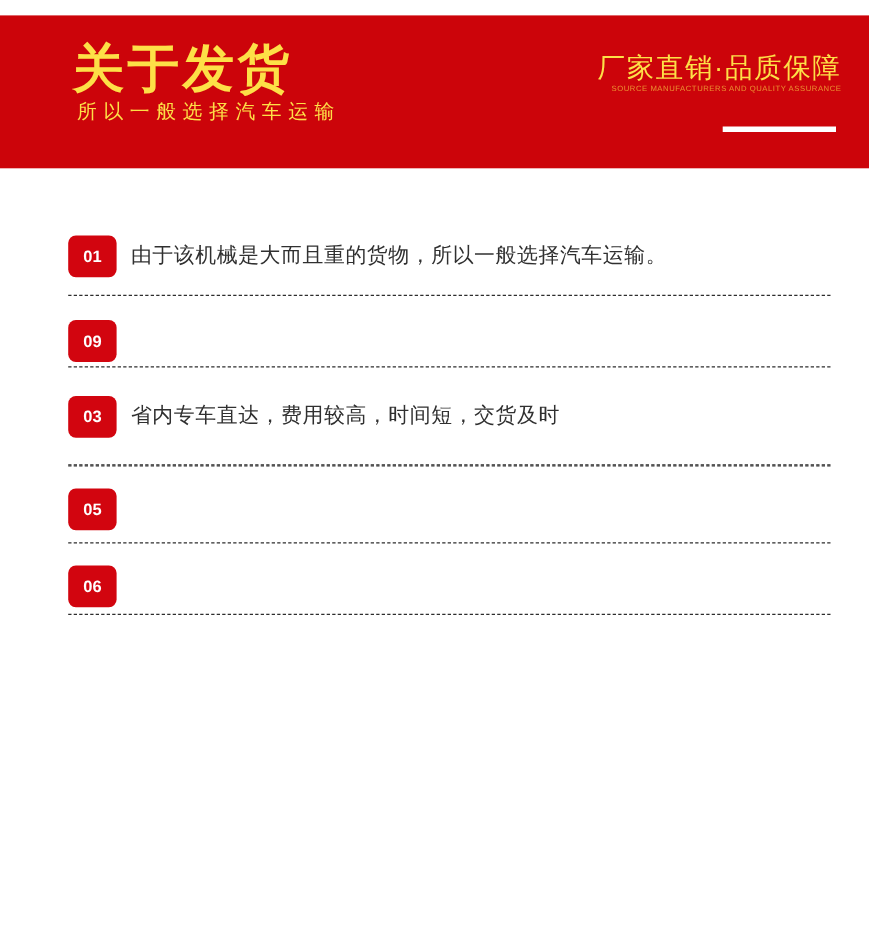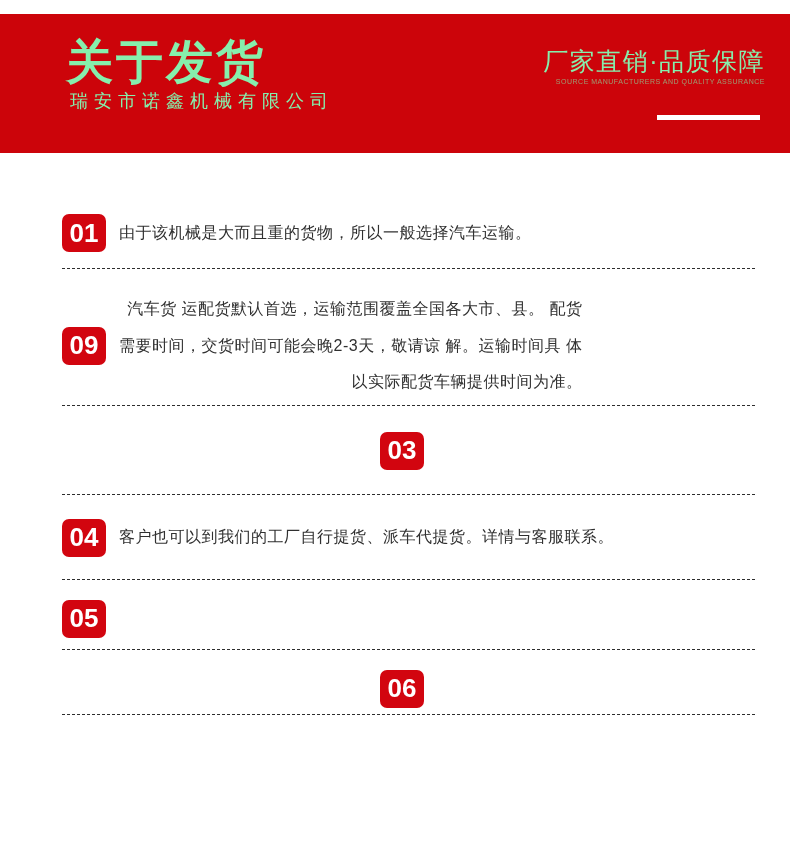--- a/index.html
+++ b/index.html
@@ -12,21 +12,21 @@
   }
   .page { width: 790px; height: 852px; background: #fff; }
 
   
   .banner {
     position: relative;
     margin-top: 14px;
     width: 790px;
     height: 139px;
     background: #cc040a;
-    color: #86efac;
+    color: #fde047;
   }
   .banner-title {
     position: absolute;
     left: 66px;
     top: 22px;
     font-size: 47px;
     font-weight: bold;
     letter-spacing: 3px;
     line-height: 1.1;
   }
@@ -77,84 +77,77 @@
     align-items: center;
   }
   .badge {
     flex: 0 0 auto;
     width: 44px;
     height: 38px;
     margin-right: 13px;
     background: #d2050f;
     border-radius: 7px;
     color: #ffffff;
-    font-size: 26px;
+    font-size: 15px;
     font-weight: bold;
     display: flex;
     align-items: center;
     justify-content: center;
   }
   .item-text {
-    font-size: 16px;
+    font-size: 19px;
     line-height: 36.5px;
     color: #303030;
     white-space: pre;
     letter-spacing: 0.5px;
-    text-align: right;
   }
   .sep {
     border-top: 1px dashed #2e2e2e;
     height: 0;
   }
   
   .i1 { padding: 16px 0 16px; }
   .i2 { padding: 22px 0 4px;  }
-  .i3 { padding: 26px 0 24px; flex-direction: column; }
+  .i3 { padding: 26px 0 24px; }
   .i4 { padding: 24px 0 22px; }
   .i5 { padding: 20px 0 11px; }
-  .i6 { padding: 20px 0 6px; flex-direction: column;  }
+  .i6 { padding: 20px 0 6px;  }
 </style>
 </head>
 <body>
 
 <div class="page">
 
   <header class="banner">
     <div class="banner-title">关于发货</div>
-    <div class="banner-company">瑞安市诺鑫机械有限公司</div>
+    <div class="banner-company">所以一般选择汽车运输</div>
     <div class="banner-slogan">厂家直销·品质保障</div>
     <div class="banner-slogan-en">SOURCE MANUFACTURERS AND QUALITY ASSURANCE</div>
     <div class="banner-bar"></div>
   </header>
 
   <main class="list">
 
     <section class="item i1">
       <span class="badge">01</span>
       <p class="item-text">由于该机械是大而且重的货物，所以一般选择汽车运输。</p>
     </section>
     <div class="sep"></div>
 
     <section class="item i2">
       <span class="badge">09</span>
-      <p class="item-text">汽车货 运配货默认首选，运输范围覆盖全国各大市、县。 配货
-需要时间，交货时间可能会晚2-3天，敬请谅 解。运输时间具 体
-以实际配货车辆提供时间为准。</p>
     </section>
     <div class="sep"></div>
 
     <section class="item i3">
       <span class="badge">03</span>
+      <p class="item-text">省内专车直达，费用较高，时间短，交货及时</p>
     </section>
     <div class="sep"></div>
 
-    <section class="item i4">
-      <span class="badge">04</span>
-      <p class="item-text">客户也可以到我们的工厂自行提货、派车代提货。详情与客服联系。</p>
-    </section>
     <div class="sep"></div>
 
     <section class="item i5">
       <span class="badge">05</span>
     </section>
     <div class="sep"></div>
 
     <section class="item i6">
       <span class="badge">06</span>
     </section>

